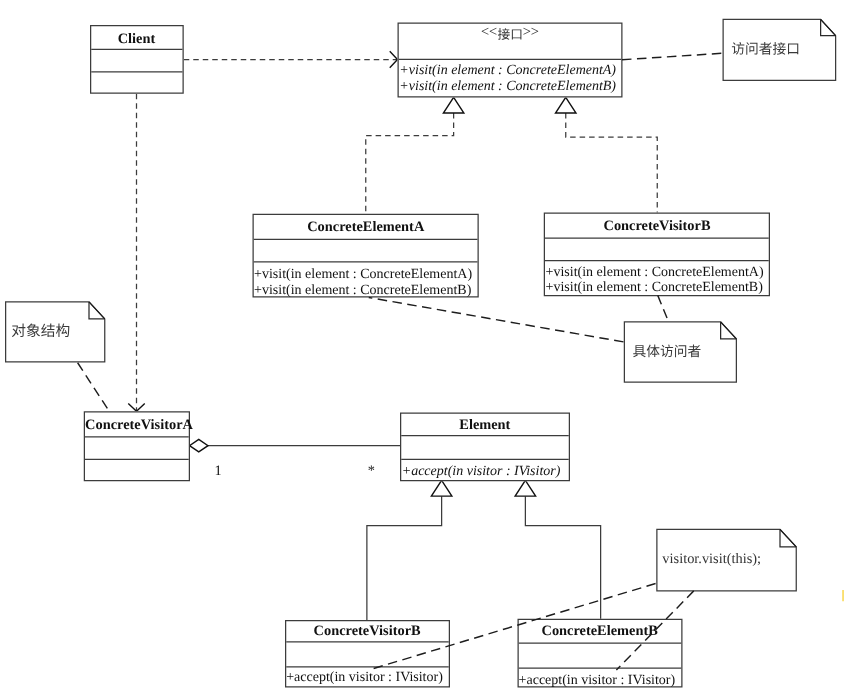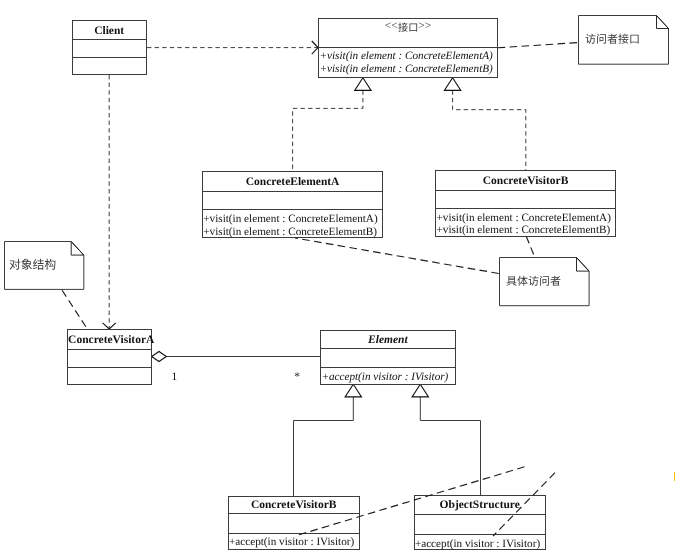--- a/index.html
+++ b/index.html
@@ -6,21 +6,21 @@
   html,body{margin:0;padding:0;background:#ffffff;}
   #stage{position:relative;width:675px;height:552px;background:#ffffff;overflow:hidden;
          font-family:"Liberation Serif",serif;
          -webkit-font-smoothing:antialiased;text-rendering:geometricPrecision;}
   .wire-layer{position:absolute;left:0;top:0;width:675px;height:552px;pointer-events:none;}
   #nodes{position:absolute;left:0;top:0;width:610px;height:552px;}
   .uml-class{position:absolute;box-sizing:border-box;border:1px solid #3c3c3c;background:#ffffff;}
   .uml-divider{position:absolute;left:0;right:0;border-top:1px solid #3c3c3c;height:0;}
   .class-name{position:absolute;left:0;right:0;text-align:center;font-weight:bold;
               font-size:11.5px;color:#111111;line-height:1;white-space:nowrap;}
-  .class-name.is-italic{font-style:italic;}
+  .class-name.is-italic{}
   .class-stereotype{position:absolute;left:0;right:0;display:flex;align-items:center;
                     justify-content:center;font-size:11.5px;color:#333333;line-height:1;}
   .class-method{position:absolute;font-size:11.2px;color:#111111;line-height:1;white-space:nowrap;}
   .class-method.is-italic{font-style:italic;}
   .uml-note{position:absolute;}
   .note-shape{position:absolute;left:0;top:0;overflow:visible;}
   .note-text{position:absolute;font-size:11.5px;color:#333333;line-height:1;white-space:nowrap;}
   .multiplicity{position:absolute;font-size:11.5px;color:#111111;line-height:1;white-space:nowrap;}
   .cjk-text{position:absolute;overflow:visible;}
   .cjk-inline{position:relative;display:inline-block;overflow:visible;}
@@ -109,21 +109,21 @@
     </div>
     <div class="uml-class" style="left:227.8px;top:496px;width:131.8px;height:54px">
       <div class="uml-divider" style="top:16.3px"></div>
       <div class="uml-divider" style="top:35.7px"></div>
       <div class="class-name" style="top:3.4px">ConcreteVisitorB</div>
       <div class="class-method" style="left:0.2px;top:40.3px">+accept(in visitor : IVisitor)</div>
     </div>
     <div class="uml-class" style="left:413.7px;top:495.4px;width:132.1px;height:54.6px">
       <div class="uml-divider" style="top:17.3px"></div>
       <div class="uml-divider" style="top:38.1px"></div>
-      <div class="class-name" style="top:3.9px">ObjectStructure</div>
+      <div class="class-name" style="top:3.9px">ConcreteElementB</div>
       <div class="class-method" style="left:0.2px;top:42.7px">+accept(in visitor : IVisitor)</div>
     </div>
     <div class="uml-note" style="left:578.1px;top:14.7px;width:91px;height:49.7px">
       <svg class="note-shape" width="93" height="51.7">
         <path d="M0.5,0.5 L78.5,0.5 L90.5,13.5 L90.5,49.2 L0.5,49.2 Z" fill="#ffffff" stroke="#3c3c3c" stroke-width="1"></path>
         <path d="M78.5,0.5 L78.5,13.5 L90.5,13.5" fill="none" stroke="#2a2a2a" stroke-width="1"></path>
         <path d="M78.5,0.5 L90.5,13.5" fill="none" stroke="#1a1a1a" stroke-width="1"></path>
       </svg>
       <div class="cjk-text" style="left:7px;top:18.95px;width:55px;height:11px">
           <svg class="cjk-svg" width="55" height="15.4" viewBox="0 0 5000 1400" style="top:-2.2px">
@@ -159,20 +159,28 @@
       <div class="cjk-text" style="left:7px;top:18.7px;width:55px;height:11px">
           <svg class="cjk-svg" width="55" height="15.4" viewBox="0 0 5000 1400" style="top:-2.2px">
             <path d="M605.0 84.0C716.0 32.0 832.0 -32.0 902.0 -81.0L962.0 -25.0C887.0 22.0 766.0 86.0 653.0 137.0ZM328.0 133.0C266.0 79.0 141.0 12.0 40.0 -26.0C58.0 -40.0 83.0 -65.0 95.0 -81.0C196.0 -40.0 319.0 25.0 399.0 88.0ZM212.0 792.0V209.0H52.0V141.0H951.0V209.0H802.0V792.0ZM284.0 209.0V300.0H727.0V209.0ZM284.0 586.0H727.0V501.0H284.0ZM284.0 644.0V730.0H727.0V644.0ZM284.0 444.0H727.0V357.0H284.0Z" fill="#3a3a3a" transform="translate(0,1080) scale(1,-1)"></path>
             <path d="M251.0 836.0C201.0 685.0 119.0 535.0 30.0 437.0C45.0 420.0 67.0 380.0 74.0 363.0C104.0 397.0 133.0 436.0 160.0 479.0V-78.0H232.0V605.0C266.0 673.0 296.0 745.0 321.0 816.0ZM416.0 175.0V106.0H581.0V-74.0H654.0V106.0H815.0V175.0H654.0V521.0C716.0 347.0 812.0 179.0 916.0 84.0C930.0 104.0 955.0 130.0 973.0 143.0C865.0 230.0 761.0 398.0 702.0 566.0H954.0V638.0H654.0V837.0H581.0V638.0H298.0V566.0H536.0C474.0 396.0 369.0 226.0 259.0 138.0C276.0 125.0 301.0 99.0 313.0 81.0C419.0 177.0 517.0 342.0 581.0 518.0V175.0Z" fill="#3a3a3a" transform="translate(1000,1080) scale(1,-1)"></path>
             <path d="M593.0 821.0C610.0 771.0 631.0 706.0 640.0 667.0L714.0 690.0C705.0 728.0 683.0 791.0 663.0 838.0ZM126.0 778.0C173.0 731.0 236.0 665.0 267.0 626.0L321.0 679.0C289.0 716.0 225.0 779.0 178.0 824.0ZM374.0 665.0V592.0H519.0C514.0 341.0 499.0 100.0 339.0 -30.0C357.0 -41.0 381.0 -65.0 393.0 -82.0C518.0 23.0 564.0 187.0 582.0 374.0H805.0C795.0 127.0 781.0 32.0 759.0 9.0C750.0 -2.0 741.0 -4.0 723.0 -4.0C704.0 -4.0 655.0 -3.0 603.0 1.0C615.0 -18.0 624.0 -49.0 625.0 -71.0C676.0 -73.0 726.0 -74.0 755.0 -71.0C785.0 -68.0 805.0 -61.0 824.0 -38.0C854.0 -2.0 867.0 106.0 881.0 410.0C881.0 420.0 881.0 444.0 881.0 444.0H588.0C591.0 492.0 593.0 542.0 594.0 592.0H953.0V665.0ZM46.0 528.0V455.0H200.0V122.0C200.0 77.0 164.0 41.0 144.0 28.0C158.0 14.0 183.0 -17.0 191.0 -35.0C205.0 -14.0 231.0 10.0 411.0 146.0C404.0 159.0 393.0 186.0 388.0 206.0L275.0 125.0V528.0Z" fill="#3a3a3a" transform="translate(2000,1080) scale(1,-1)"></path>
             <path d="M93.0 615.0V-80.0H167.0V615.0ZM104.0 791.0C154.0 739.0 220.0 666.0 253.0 623.0L310.0 665.0C277.0 707.0 209.0 777.0 158.0 827.0ZM355.0 784.0V713.0H832.0V25.0C832.0 8.0 826.0 2.0 809.0 2.0C792.0 1.0 732.0 0.0 672.0 3.0C682.0 -18.0 694.0 -51.0 697.0 -73.0C778.0 -73.0 832.0 -72.0 865.0 -59.0C896.0 -46.0 907.0 -24.0 907.0 25.0V784.0ZM322.0 536.0V103.0H391.0V168.0H673.0V536.0ZM391.0 468.0H600.0V236.0H391.0Z" fill="#3a3a3a" transform="translate(3000,1080) scale(1,-1)"></path>
             <path d="M837.0 806.0C802.0 760.0 764.0 715.0 722.0 673.0V714.0H473.0V840.0H399.0V714.0H142.0V648.0H399.0V519.0H54.0V451.0H446.0C319.0 369.0 178.0 302.0 32.0 252.0C47.0 236.0 70.0 205.0 80.0 189.0C142.0 213.0 204.0 239.0 264.0 269.0V-80.0H339.0V-47.0H746.0V-76.0H823.0V346.0H408.0C463.0 379.0 517.0 414.0 569.0 451.0H946.0V519.0H657.0C748.0 595.0 831.0 679.0 901.0 771.0ZM473.0 519.0V648.0H697.0C650.0 602.0 599.0 559.0 544.0 519.0ZM339.0 123.0H746.0V18.0H339.0ZM339.0 183.0V282.0H746.0V183.0Z" fill="#3a3a3a" transform="translate(4000,1080) scale(1,-1)"></path>
           </svg>
         </div>
     </div>
+    <div class="uml-note" style="left:524.5px;top:422.5px;width:112.5px;height:50.2px">
+      <svg class="note-shape" width="114.5" height="52.2">
+        <path d="M0.5,0.5 L99,0.5 L112,14.5 L112,49.7 L0.5,49.7 Z" fill="#ffffff" stroke="#3c3c3c" stroke-width="1"></path>
+        <path d="M99,0.5 L99,14.5 L112,14.5" fill="none" stroke="#2a2a2a" stroke-width="1"></path>
+        <path d="M99,0.5 L112,14.5" fill="none" stroke="#1a1a1a" stroke-width="1"></path>
+      </svg>
+      <div class="note-text" style="left:5.4px;top:19.5px">visitor.visit(this);</div>
+    </div>
     <div class="edge-marker" style="left:673.5px;top:471.8px;width:2px;height:9.4px;background:#F7C600"></div>
     <div class="multiplicity" style="left:171.6px;top:372.3px">1</div>
     <div class="multiplicity" style="left:294.2px;top:371.8px">*</div>
   </div>
   <svg id="wires" class="wire-layer" viewBox="0 0 675 552" width="675" height="552">
       <g>
       <path d="M497.6,47.8 L578.1,42.6" fill="none" stroke="#1d1d1d" stroke-width="1.15" stroke-dasharray="7.6,4.4"></path>
       </g>
       <g>
       <path d="M62.1,290.2 L87.6,329.4" fill="none" stroke="#1d1d1d" stroke-width="1.15" stroke-dasharray="7.6,4.4"></path>

